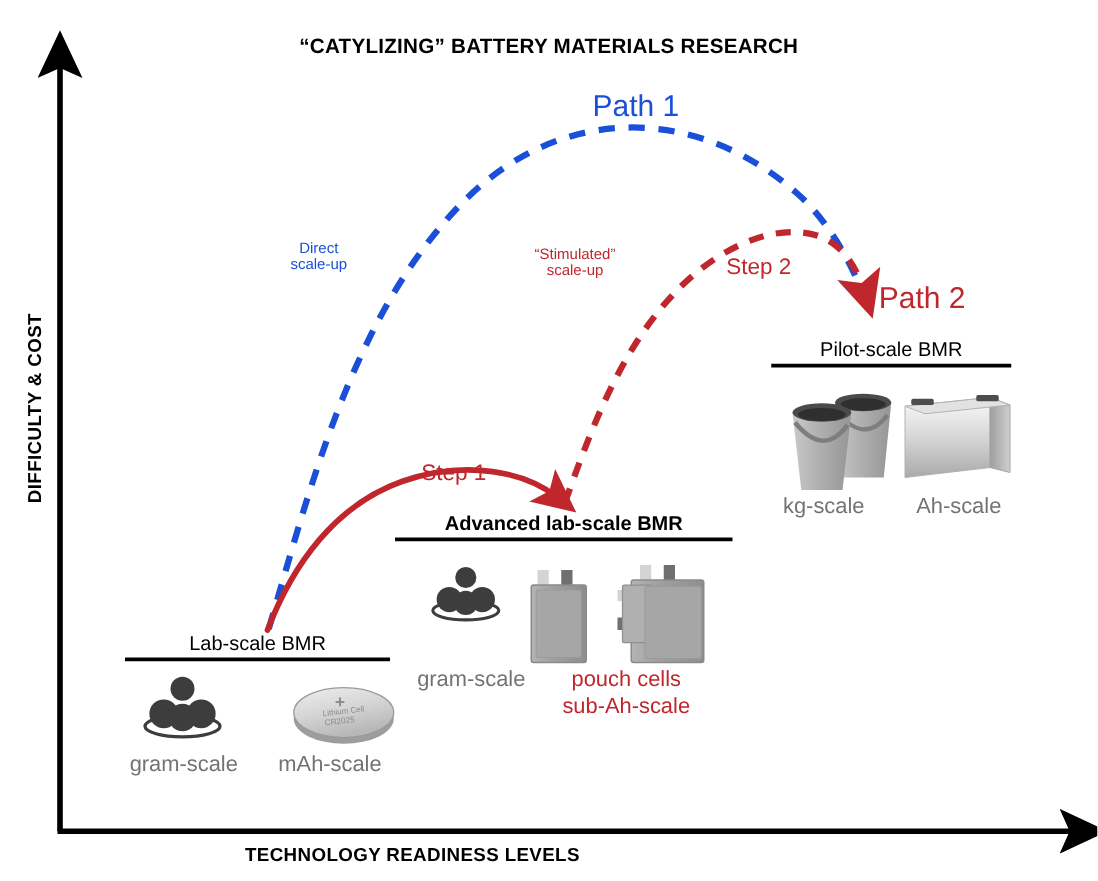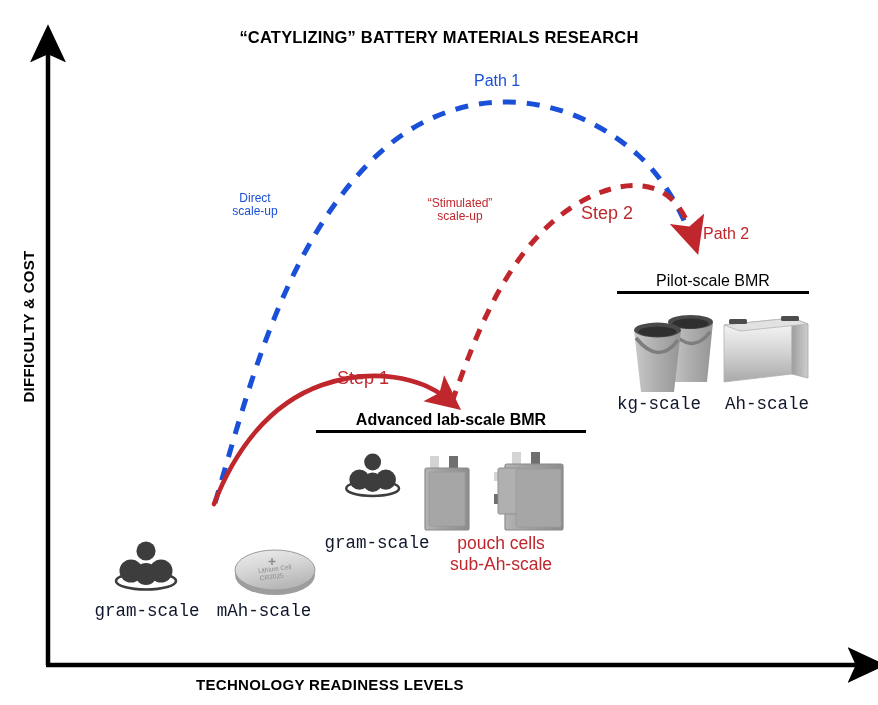--- a/index.html
+++ b/index.html
@@ -9,26 +9,26 @@
   svg.layer{position:absolute;left:0;top:0;width:878px;height:705px;}
   .t{position:absolute;white-space:nowrap;}
   #title{left:0;top:2px;width:878px;text-align:center;font-size:16.5px;font-weight:bold;letter-spacing:.2px;margin-top:26px;}
   #ylab{left:-62px;top:318px;width:180px;text-align:center;font-size:15px;font-weight:bold;
         transform:rotate(-90deg);transform-origin:50% 50%;letter-spacing:.3px;}
   #xlab{left:196px;top:676px;width:500px;font-size:15px;font-weight:bold;letter-spacing:.3px;}
   .blue{color:#1a4fd8;}
   .red{color:#c0272d;}
   .curvelbl{font-size:12px;text-align:center;line-height:1.12;}
   .steplbl{font-size:18px;}
-  .pathlbl{font-size:16px;}
+  .pathlbl{font-size:24px;}
   .grouphdr{font-size:16px;text-align:center;}
   .hdrwrap{position:absolute;text-align:center;}
   .hdrrule{height:2.5px;background:#000;margin-top:1px;}
   .capt{font-size:17.5px;text-align:center;line-height:1.18;}
-  .blk{color:#0f172a;font-family:Liberation Mono, monospace;}
+  .blk{color:#737373;}
 </style>
 </head>
 <body>
 
 <div id="root">
 
   <div class="t" id="title">“CATYLIZING” BATTERY MATERIALS RESEARCH</div>
 
   <svg class="layer" viewBox="0 0 878 705">
     <defs>
@@ -154,20 +154,24 @@
     <div>“Stimulated”</div>
     <div>scale-up</div>
   </div>
 
   <div class="t pathlbl red" style="left:703px;top:225px;">Path 2</div>
 
   <div class="t steplbl red" style="left:337px;top:368px;">Step 1</div>
 
   <div class="t steplbl red" style="left:581px;top:203px;">Step 2</div>
 
+  <div class="hdrwrap" style="left:100px;top:507px;width:212px;">
+    <div class="grouphdr">Lab-scale BMR</div>
+    <div class="hdrrule"></div>
+  </div>
   <div class="t capt blk" style="left:92px;top:601px;width:110px;">gram-scale</div>
   <div class="t capt blk" style="left:208px;top:601px;width:112px;">mAh-scale</div>
 
   <div class="hdrwrap" style="left:316px;top:411px;width:270px;font-weight:bold;">
     <div class="grouphdr">Advanced lab-scale BMR</div>
     <div class="hdrrule"></div>
   </div>
   <div class="t capt blk" style="left:322px;top:533px;width:110px;">gram-scale</div>
   <div class="t capt red" style="left:434px;top:533px;width:134px;">
     <div>pouch cells</div>

